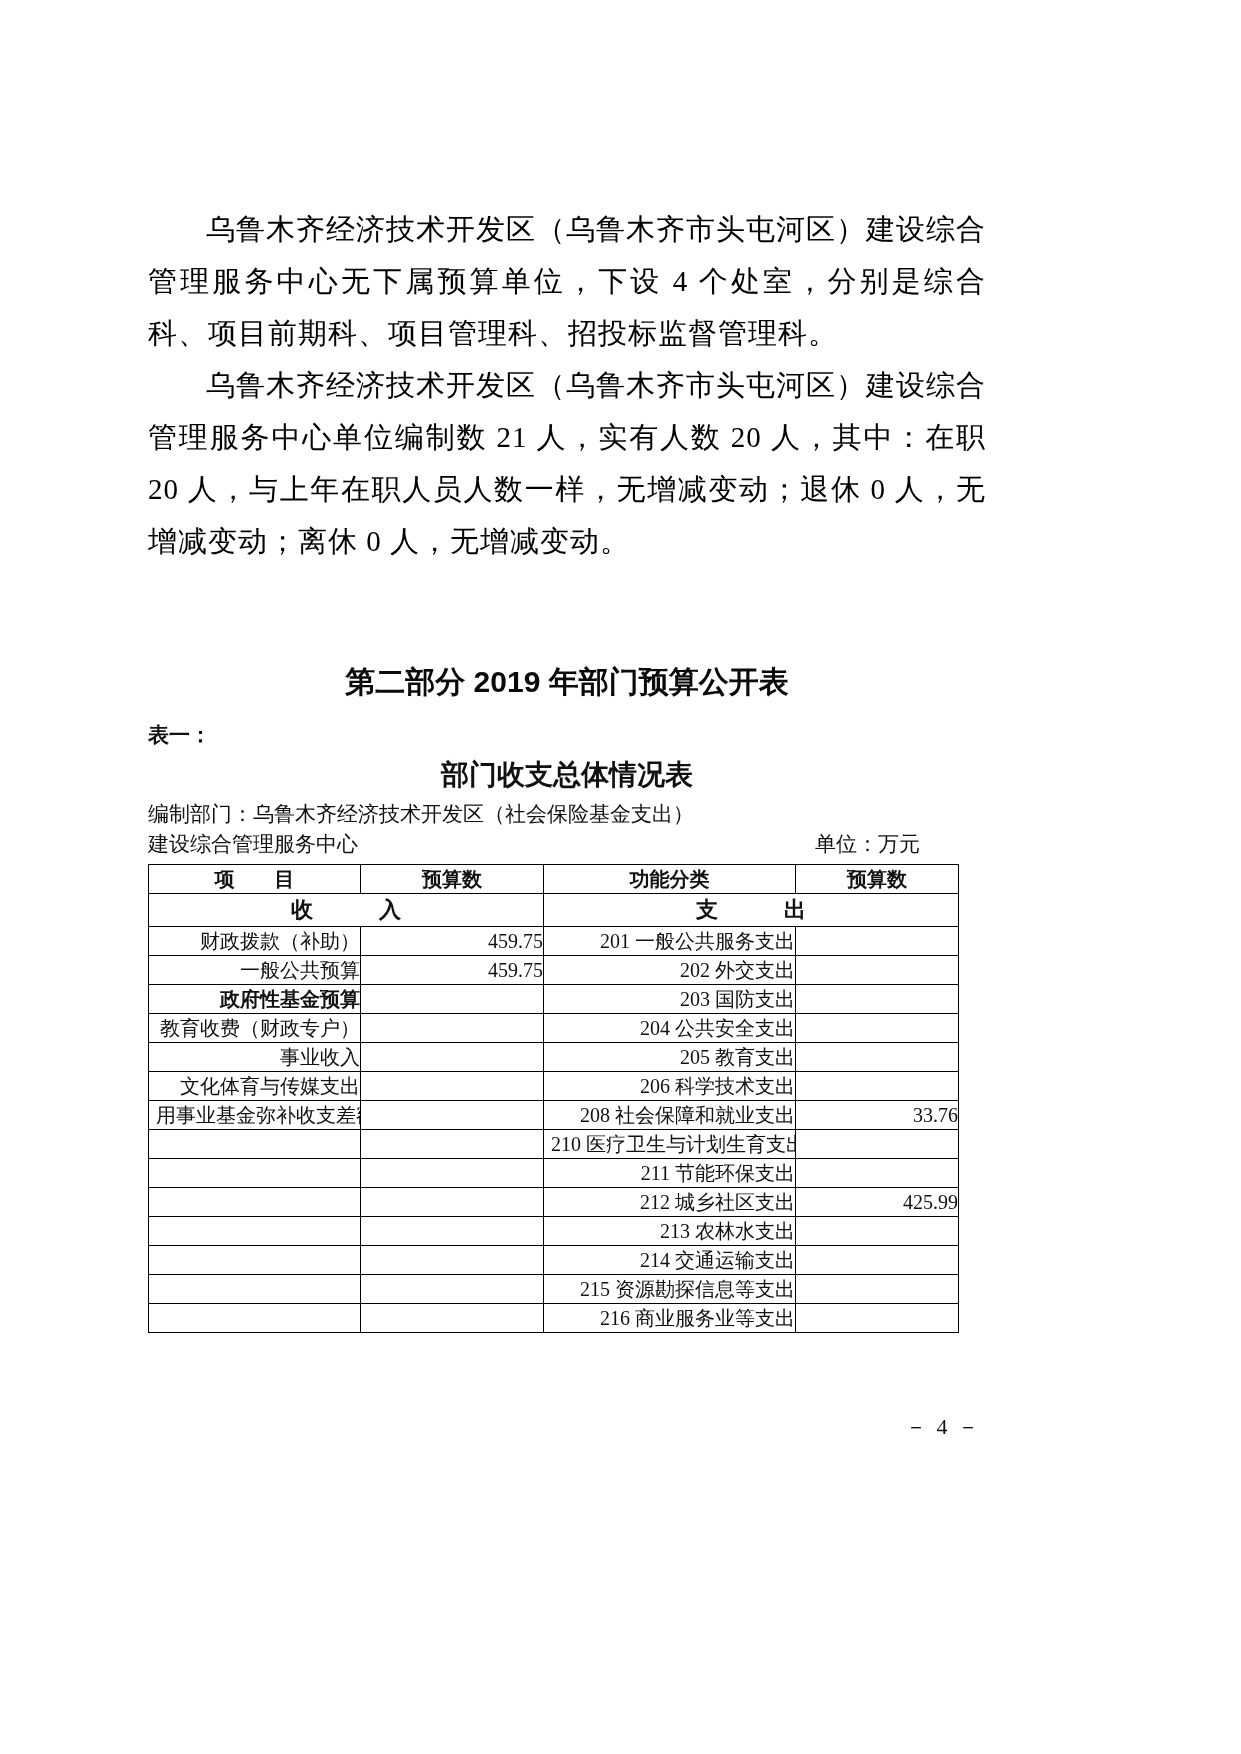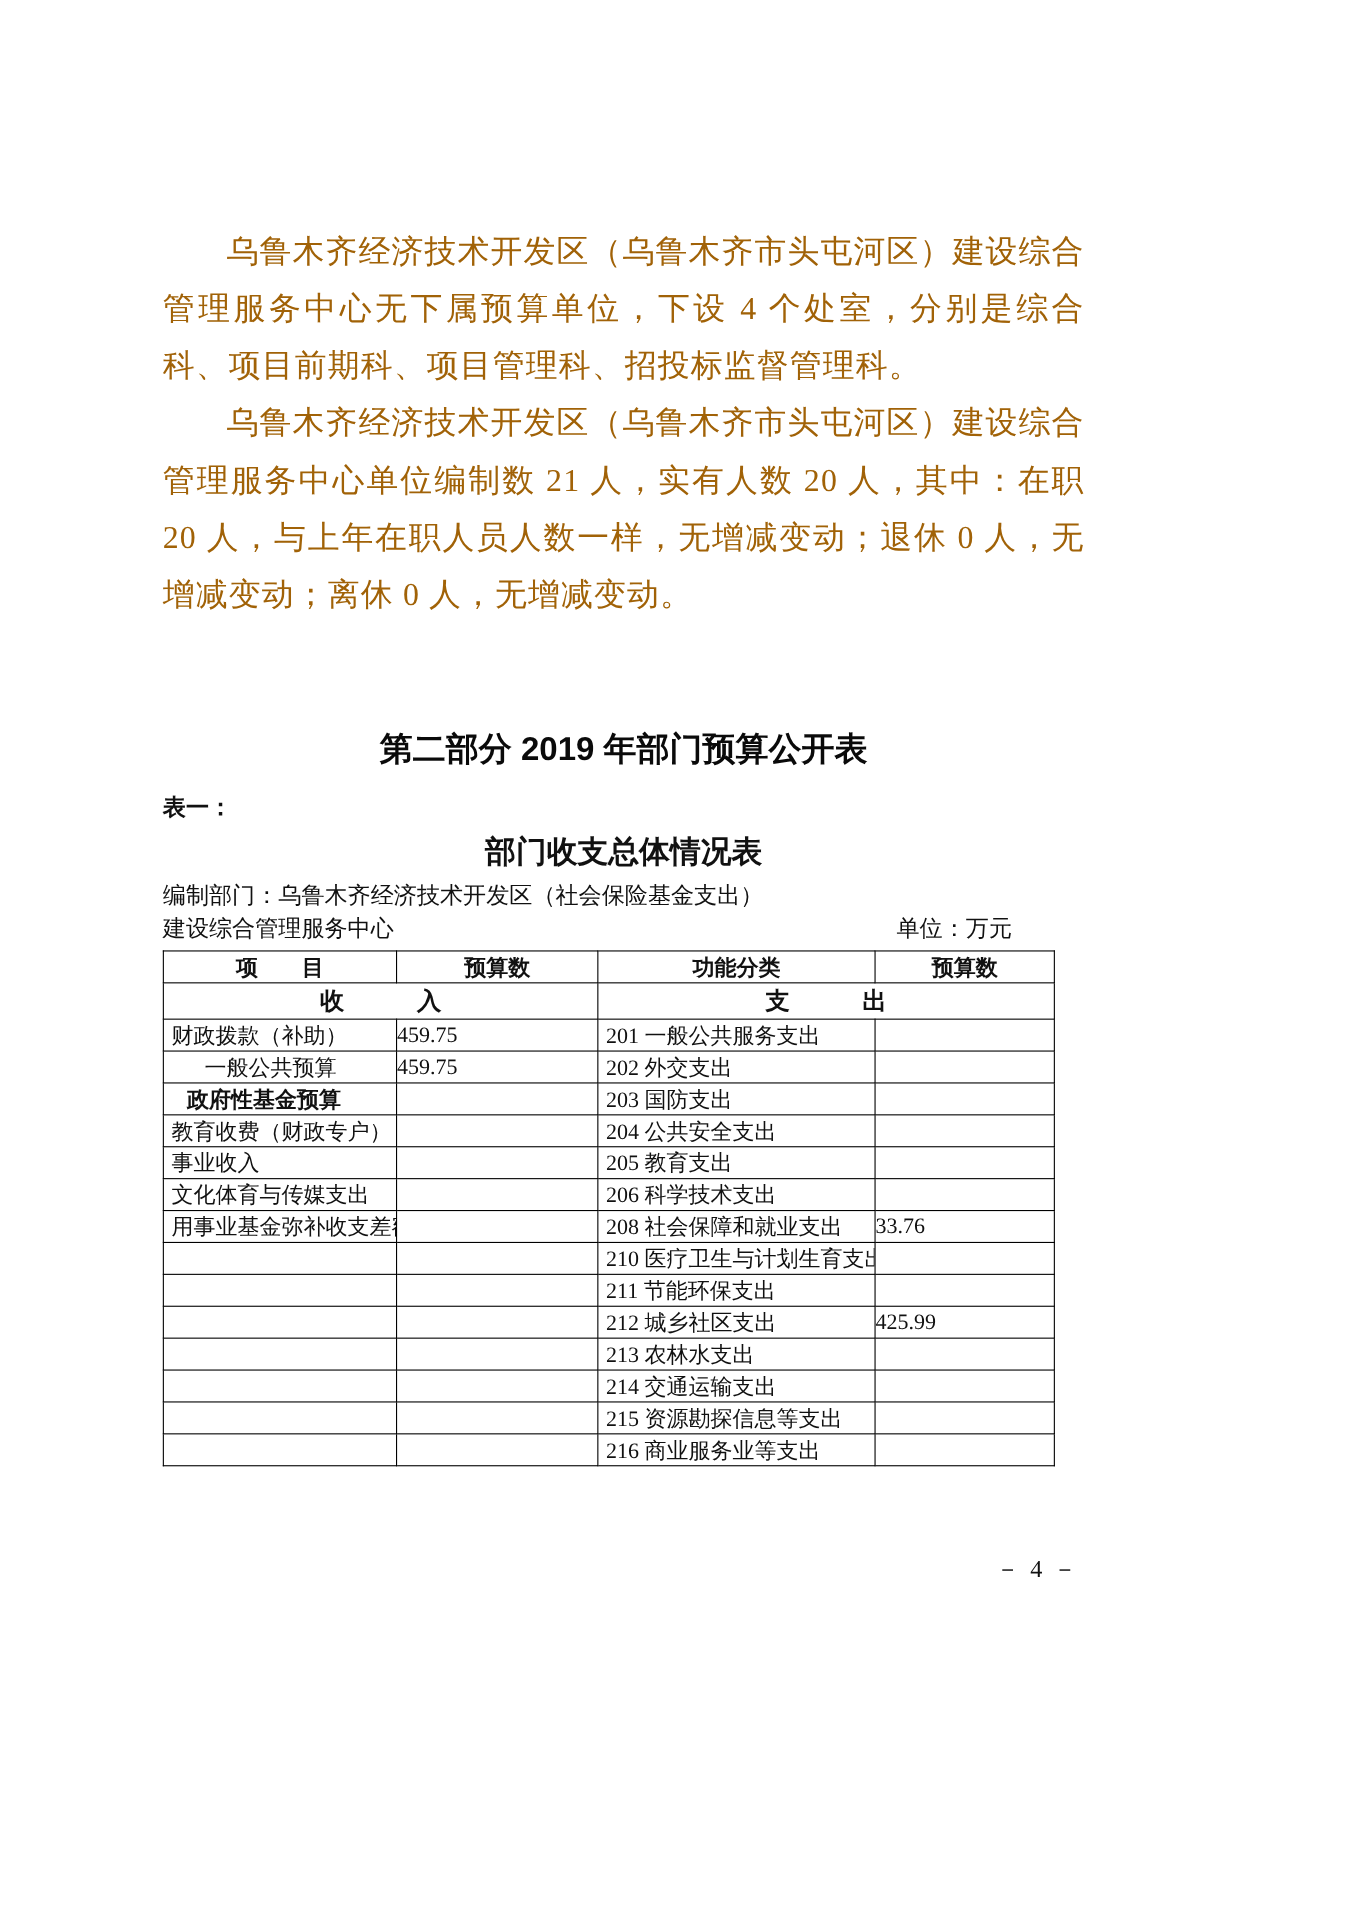--- a/index.html
+++ b/index.html
@@ -21,21 +21,21 @@
     top: 0;
     width: 838px;
     padding-top: 203px;
   }
   .body-paragraph {
     font-size: 29px;
     line-height: 52px;
     letter-spacing: 1px;
     text-indent: 2em;
     text-align: justify;
-    color: #a16207;
+    color: #000000;
   }
   .section-title {
     margin-top: 95px;
     text-align: center;
     font-family: "Liberation Sans", "DejaVu Sans", sans-serif;
     font-weight: 700;
     font-size: 30px;
     line-height: 40px;
     color: #0a0a0a;
   }
@@ -89,29 +89,29 @@
     text-align: center;
   }
   th.sub-header {
     height: 29px;
     font-size: 20px;
     font-weight: 700;
     text-align: center;
   }
   td.cell-item {
     height: 29px;
-    text-align: left;
+    text-align: right;
     padding-left: 7px;
     font-weight: 400;
   }
   td.cell-item.indent-1 { padding-left: 37px; }
   td.cell-item.indent-2 { padding-left: 21px; font-weight: bold; }
   td.cell-num {
     height: 29px;
-    text-align: left;
+    text-align: right;
   }
   .page-number {
     position: absolute;
     left: 905px;
     top: 1412px;
     font-size: 22px;
     letter-spacing: 2px;
     color: #111;
   }
 </style>

